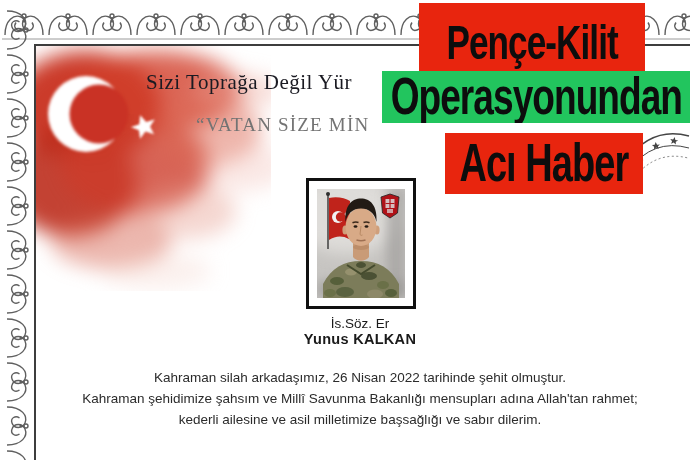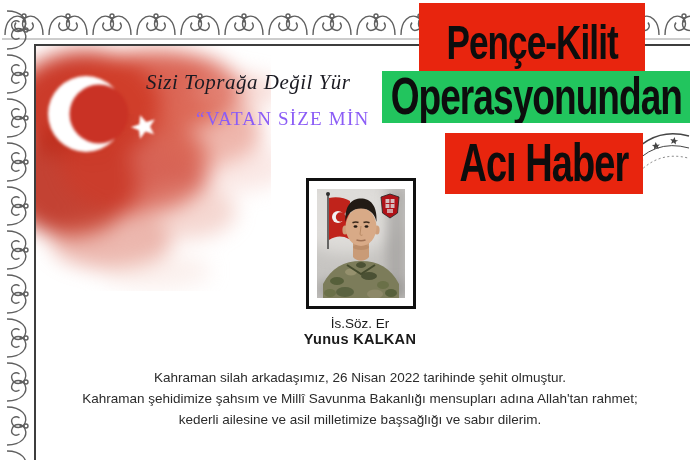--- a/index.html
+++ b/index.html
@@ -13,27 +13,27 @@
   .border-left { position:absolute; left:1px; top:6px; width:34px; height:454px; z-index:0; }
   
   .inner-frame {
     position:absolute; left:34px; top:44px; width:656px; height:416px;
     border-top:2px solid #3d3d3d; border-left:2px solid #3d3d3d; z-index:0;
   }
   .flag-svg { position:absolute; left:36px; top:46px; width:235px; height:245px; z-index:1; }
   .seal-svg { position:absolute; left:626px; top:124px; width:64px; height:62px; z-index:1; }
   .motto1 {
     position:absolute; left:146px; top:70px; z-index:2; white-space:nowrap;
-    font-family:"Liberation Serif", serif; font-style:italic; font-size:21px;
+    font-family:"Liberation Serif", serif; font-size:21px;
     letter-spacing:0.5px; color:#1a1a22;
   }
   .motto2 {
-    position:absolute; left:196px; top:108px; z-index:2; white-space:nowrap;
+    position:absolute; left:196px; top:114px; z-index:2; white-space:nowrap;
     font-family:"Liberation Serif", serif; font-size:19px;
-    letter-spacing:1.2px; color:#8b5cf6;
+    letter-spacing:1.2px; color:#737373;
   }
   .photo {
     position:absolute; left:306px; top:178px; width:110px; height:131px;
     border:3px solid #101010; background:#ffffff; z-index:2;
     display:flex; align-items:center; justify-content:center;
   }
   .rank-name {
     position:absolute; left:255px; top:316px; width:210px; z-index:2;
     text-align:center; color:#1a1a1a;
   }

